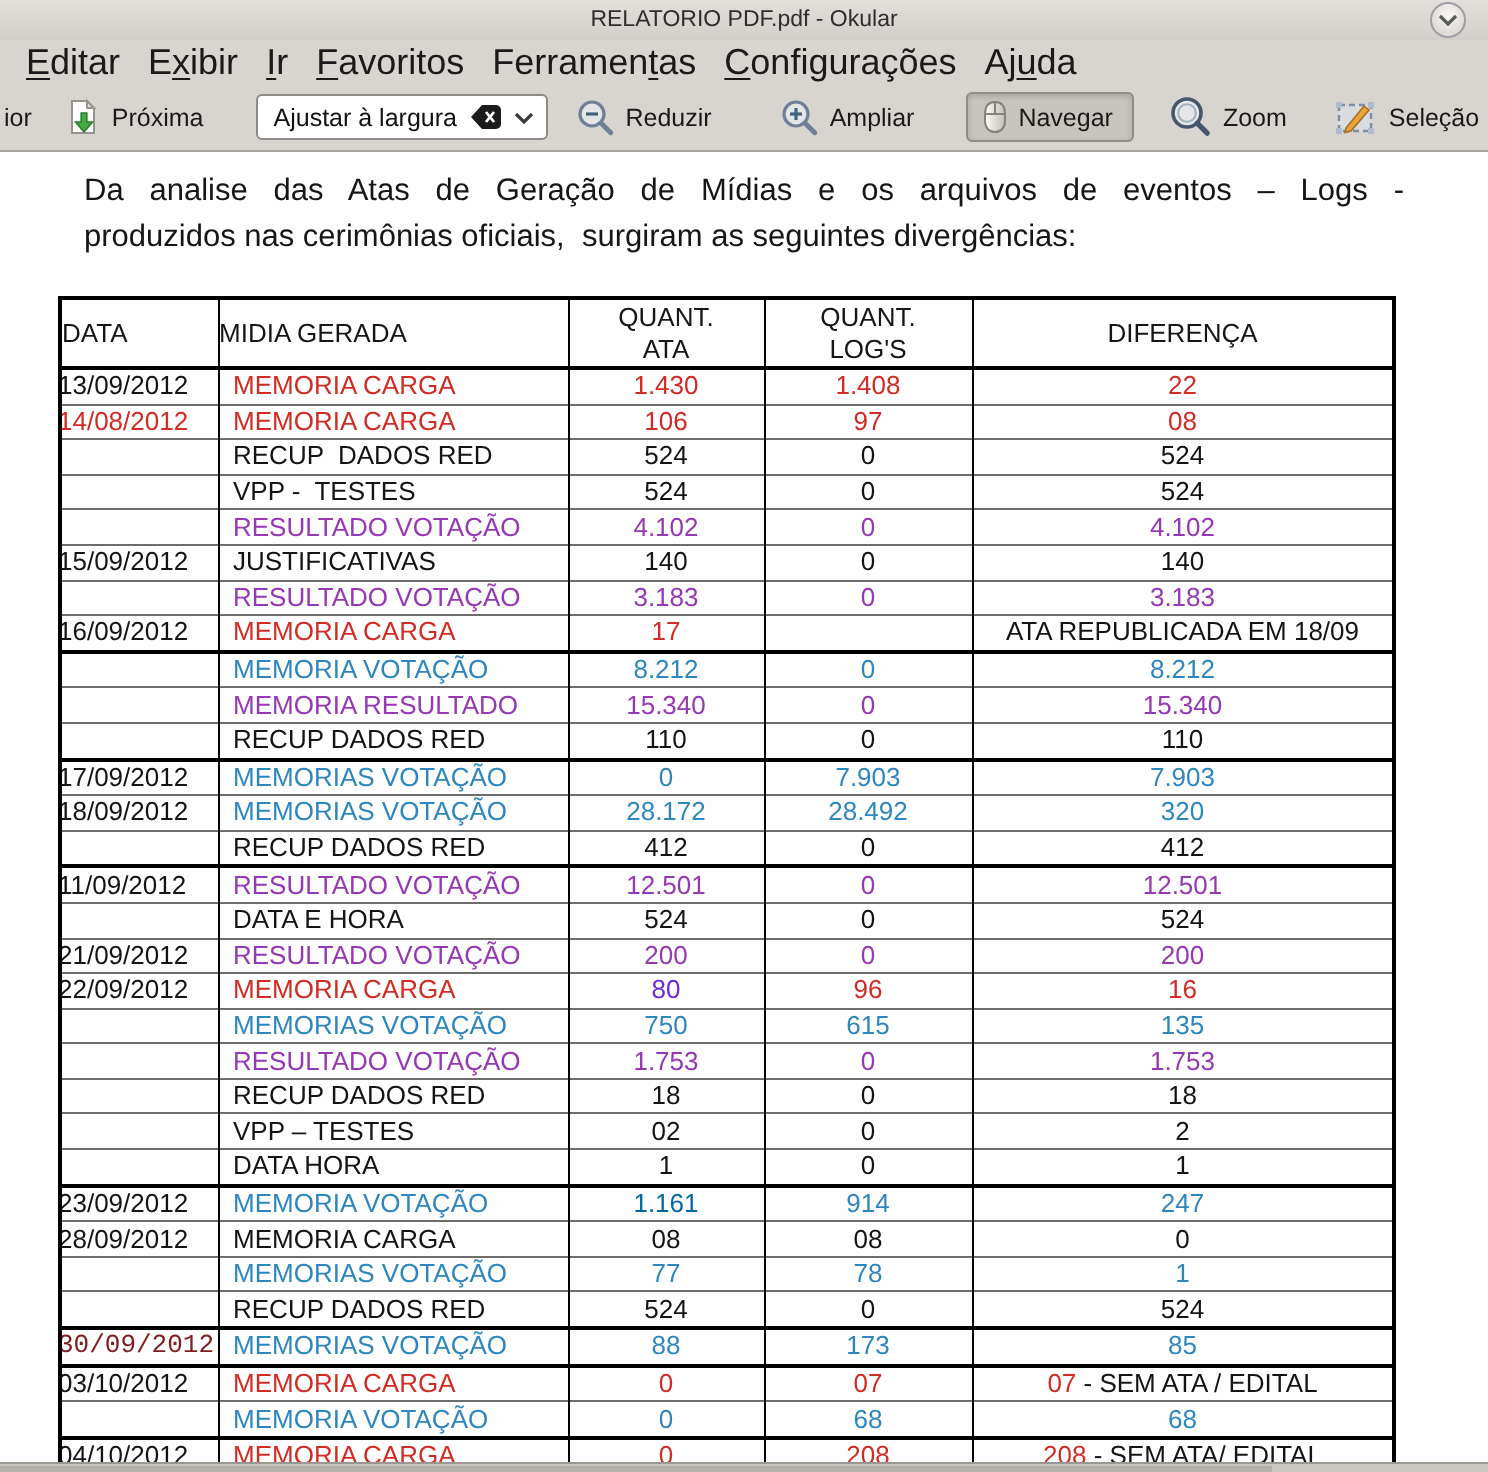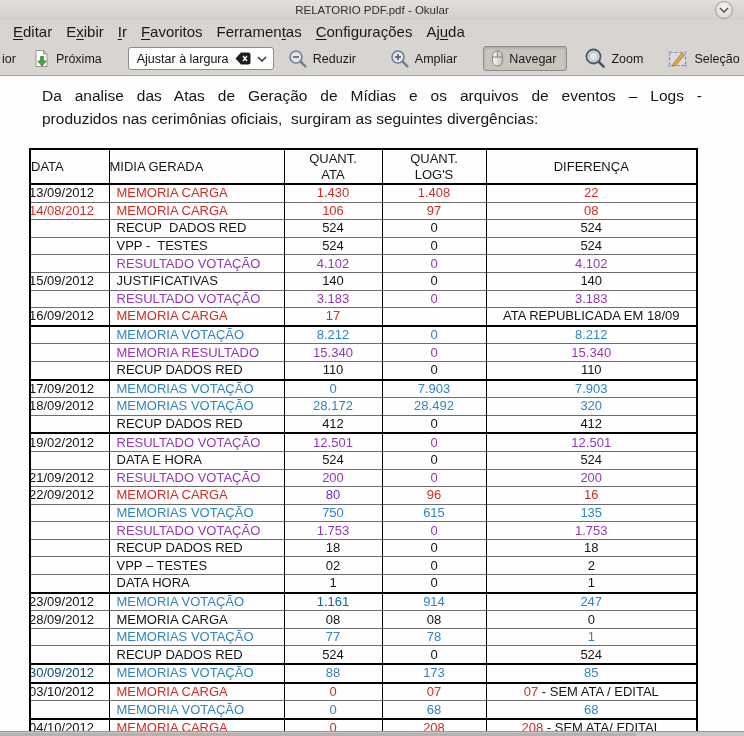--- a/index.html
+++ b/index.html
@@ -8,21 +8,21 @@
   
   .titlebar{position:absolute;left:0;top:0;width:744px;height:20px;
             background:linear-gradient(#e3e0dc,#d2cfca);
             display:flex;align-items:center;justify-content:center;
             font-size:11.5px;color:#2e2e2e;}
   .corner-btn{position:absolute;top:1px;right:11px;width:16px;height:16px;border-radius:50%;
               background:radial-gradient(circle at 50% 35%,#f7f6f4,#d4d1cc);
               border:1px solid #a09da6;display:flex;align-items:center;justify-content:center;}
   
   .menubar{position:absolute;left:0;top:20px;width:744px;height:22px;display:flex;
-           align-items:center;padding-left:6px;box-sizing:border-box;font-size:15px;color:#1a1a1a;}
+           align-items:center;padding-left:6px;box-sizing:border-box;font-size:18px;color:#1a1a1a;}
   .menu-item{padding:2px 7px;margin-right:0px;}
   .menu-item u{text-underline-offset:2px;}
   
   .toolbar{position:absolute;left:0;top:42px;width:744px;height:34px;
            border-bottom:1px solid #a7a39e;display:flex;align-items:center;
            font-size:12.5px;color:#1a1a1a;box-sizing:border-box;}
   .tb-frag{margin-left:2px;}
   .tb-btn{display:flex;align-items:center;gap:5px;background:transparent;border:none;
           font-family:inherit;font-size:12.5px;color:#1a1a1a;padding:3px 4px;}
   .tb-btn.pressed{background:#c8c5bf;border:1px solid #908d88;border-radius:3px;
@@ -283,21 +283,21 @@
             <td class="c-diff"><span style="color: rgb(46, 134, 190);">320</span></td>
           </tr>
           <tr>
             <td class="c-date" style="color: rgb(20, 20, 20);"></td>
             <td class="c-media" style="color: rgb(20, 20, 20);">RECUP DADOS RED</td>
             <td class="c-num" style="color: rgb(20, 20, 20);">412</td>
             <td class="c-num" style="color: rgb(20, 20, 20);">0</td>
             <td class="c-diff"><span style="color: rgb(20, 20, 20);">412</span></td>
           </tr>
           <tr class="sep">
-            <td class="c-date" style="color: rgb(20, 20, 20);">19/02/2012</td>
+            <td class="c-date" style="color: rgb(20, 20, 20);">11/09/2012</td>
             <td class="c-media" style="color: rgb(150, 56, 180);">RESULTADO VOTAÇÃO</td>
             <td class="c-num" style="color: rgb(150, 56, 180);">12.501</td>
             <td class="c-num" style="color: rgb(150, 56, 180);">0</td>
             <td class="c-diff"><span style="color: rgb(150, 56, 180);">12.501</span></td>
           </tr>
           <tr>
             <td class="c-date" style="color: rgb(20, 20, 20);"></td>
             <td class="c-media" style="color: rgb(20, 20, 20);">DATA E HORA</td>
             <td class="c-num" style="color: rgb(20, 20, 20);">524</td>
             <td class="c-num" style="color: rgb(20, 20, 20);">0</td>
@@ -374,21 +374,21 @@
             <td class="c-diff"><span style="color: rgb(46, 134, 190);">1</span></td>
           </tr>
           <tr>
             <td class="c-date" style="color: rgb(20, 20, 20);"></td>
             <td class="c-media" style="color: rgb(20, 20, 20);">RECUP DADOS RED</td>
             <td class="c-num" style="color: rgb(20, 20, 20);">524</td>
             <td class="c-num" style="color: rgb(20, 20, 20);">0</td>
             <td class="c-diff"><span style="color: rgb(20, 20, 20);">524</span></td>
           </tr>
           <tr class="sep">
-            <td class="c-date" style="color: #0c4a6e;">30/09/2012</td>
+            <td class="c-date" style="color: #7f1d1d; font-family: Liberation Mono, monospace;">30/09/2012</td>
             <td class="c-media" style="color: rgb(46, 134, 190);">MEMORIAS VOTAÇÃO</td>
             <td class="c-num" style="color: rgb(46, 134, 190);">88</td>
             <td class="c-num" style="color: rgb(46, 134, 190);">173</td>
             <td class="c-diff"><span style="color: rgb(46, 134, 190);">85</span></td>
           </tr>
           <tr class="sep">
             <td class="c-date" style="color: rgb(20, 20, 20);">03/10/2012</td>
             <td class="c-media" style="color: rgb(208, 44, 36);">MEMORIA CARGA</td>
             <td class="c-num" style="color: rgb(208, 44, 36);">0</td>
             <td class="c-num" style="color: rgb(208, 44, 36);">07</td>

